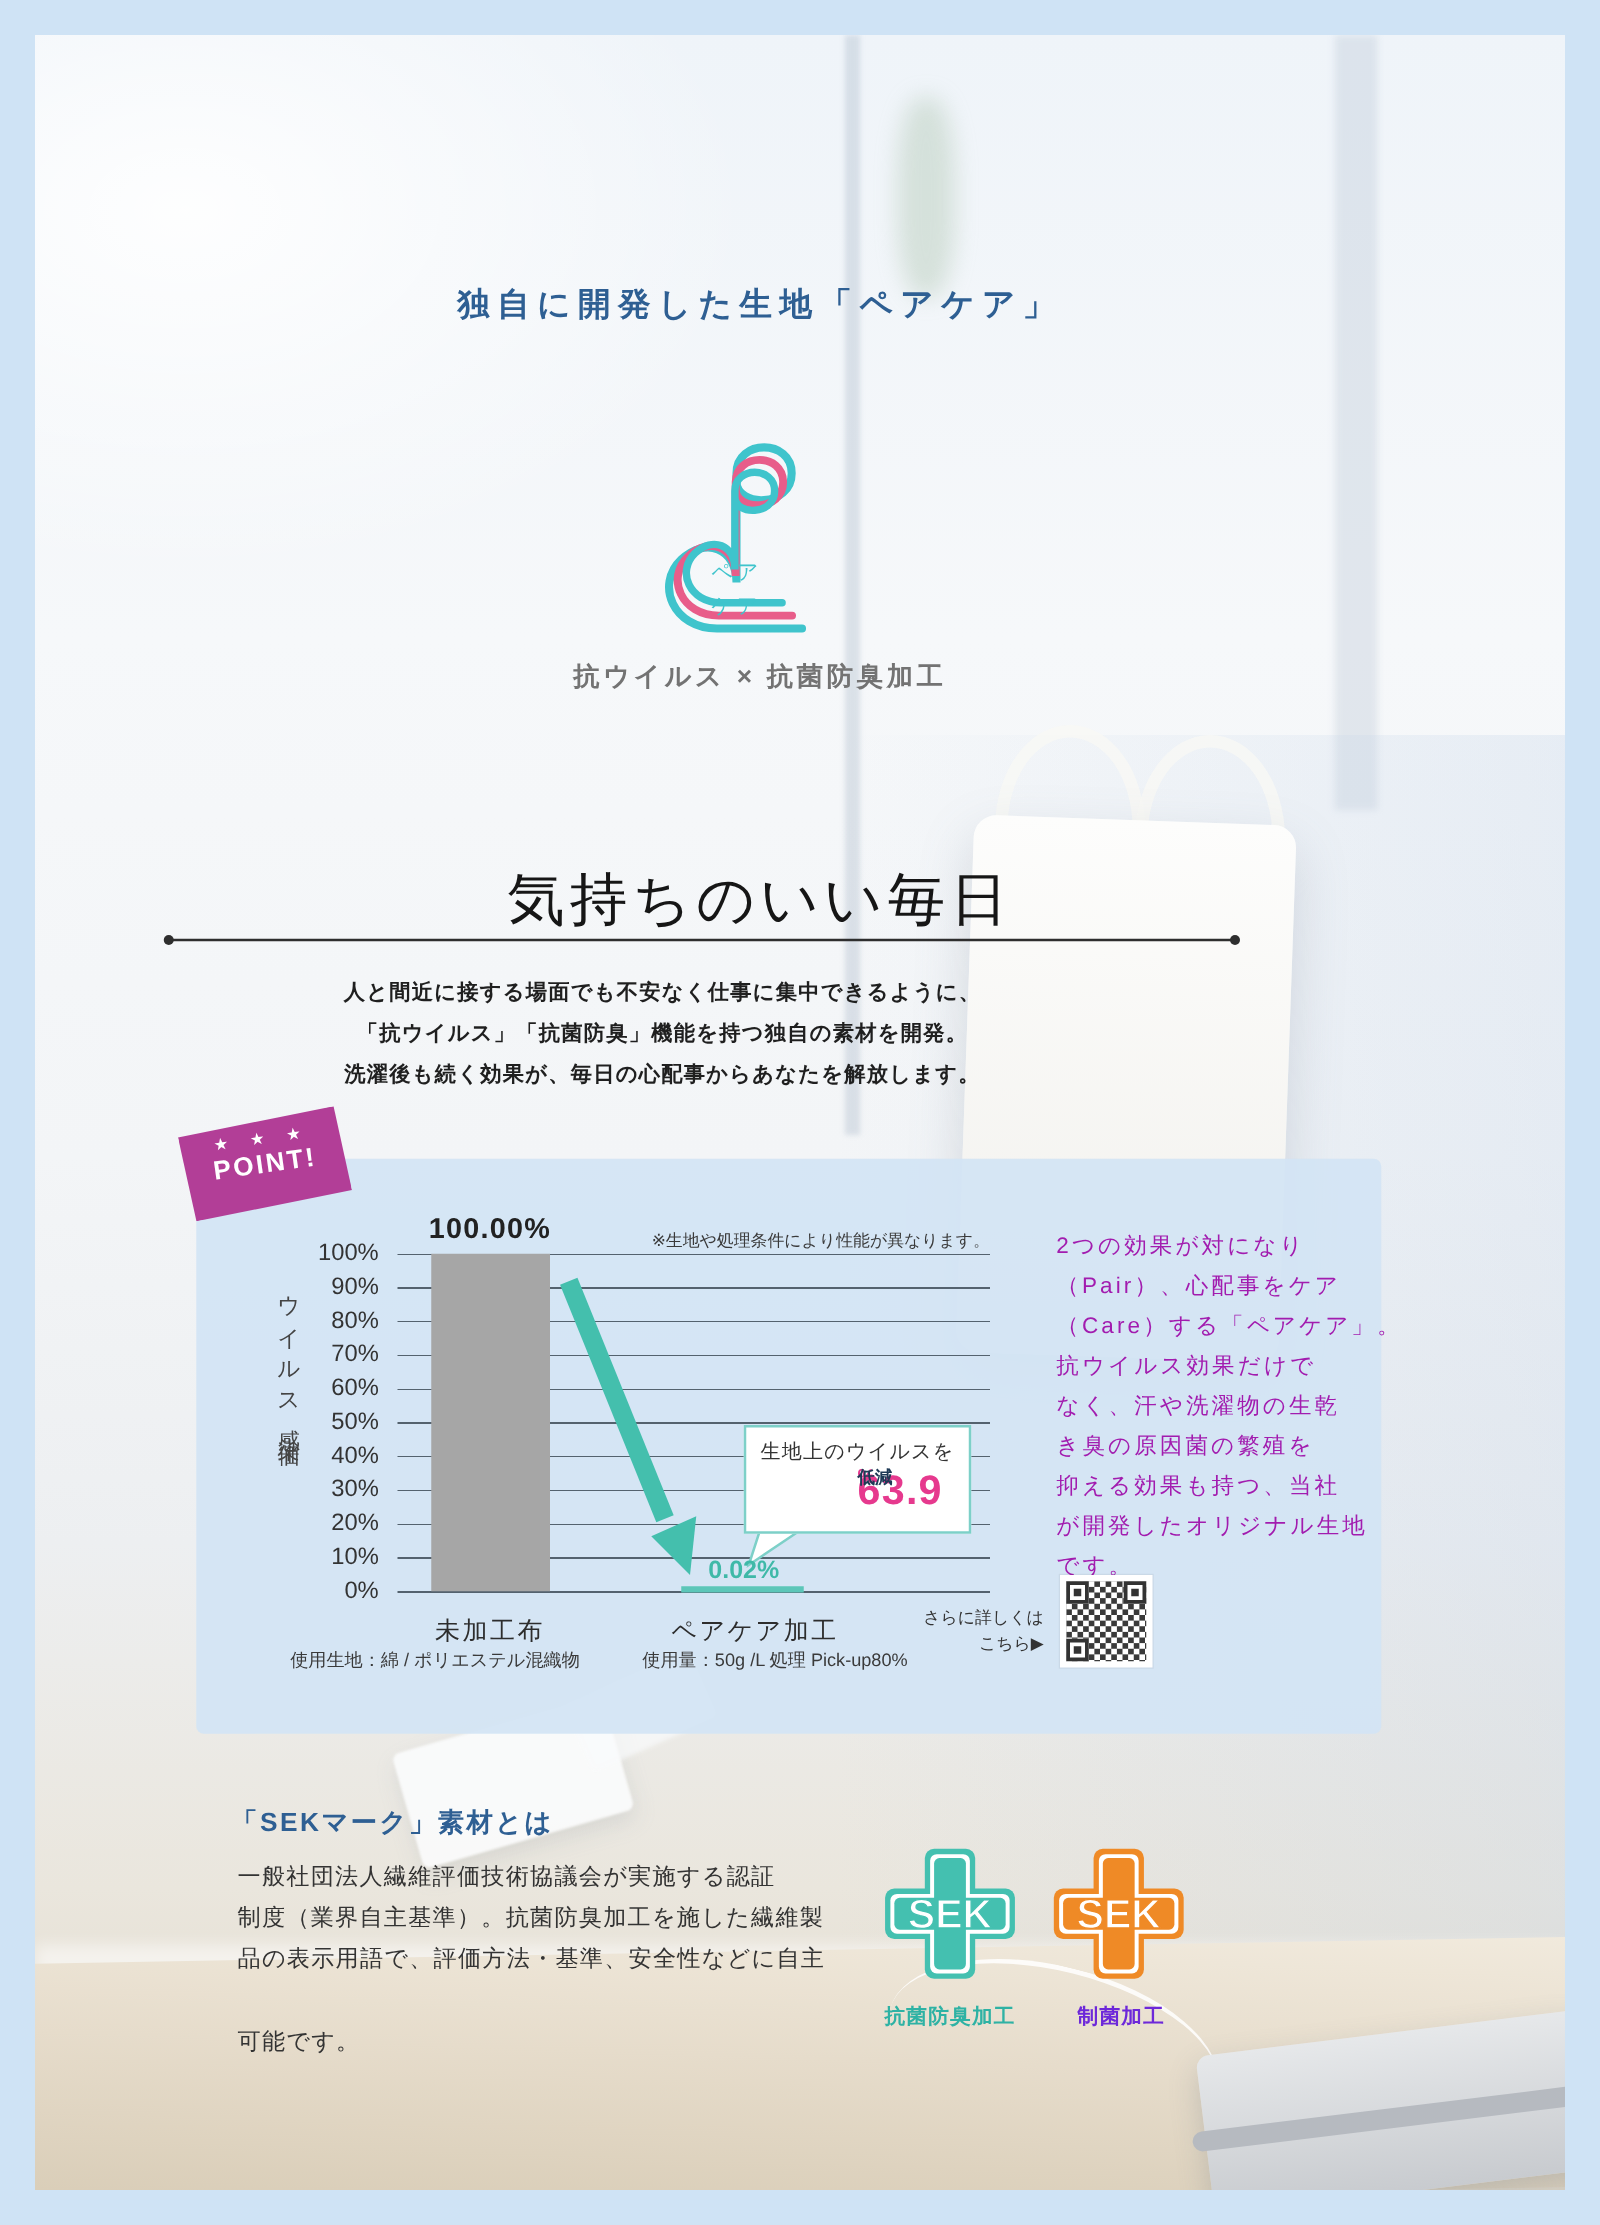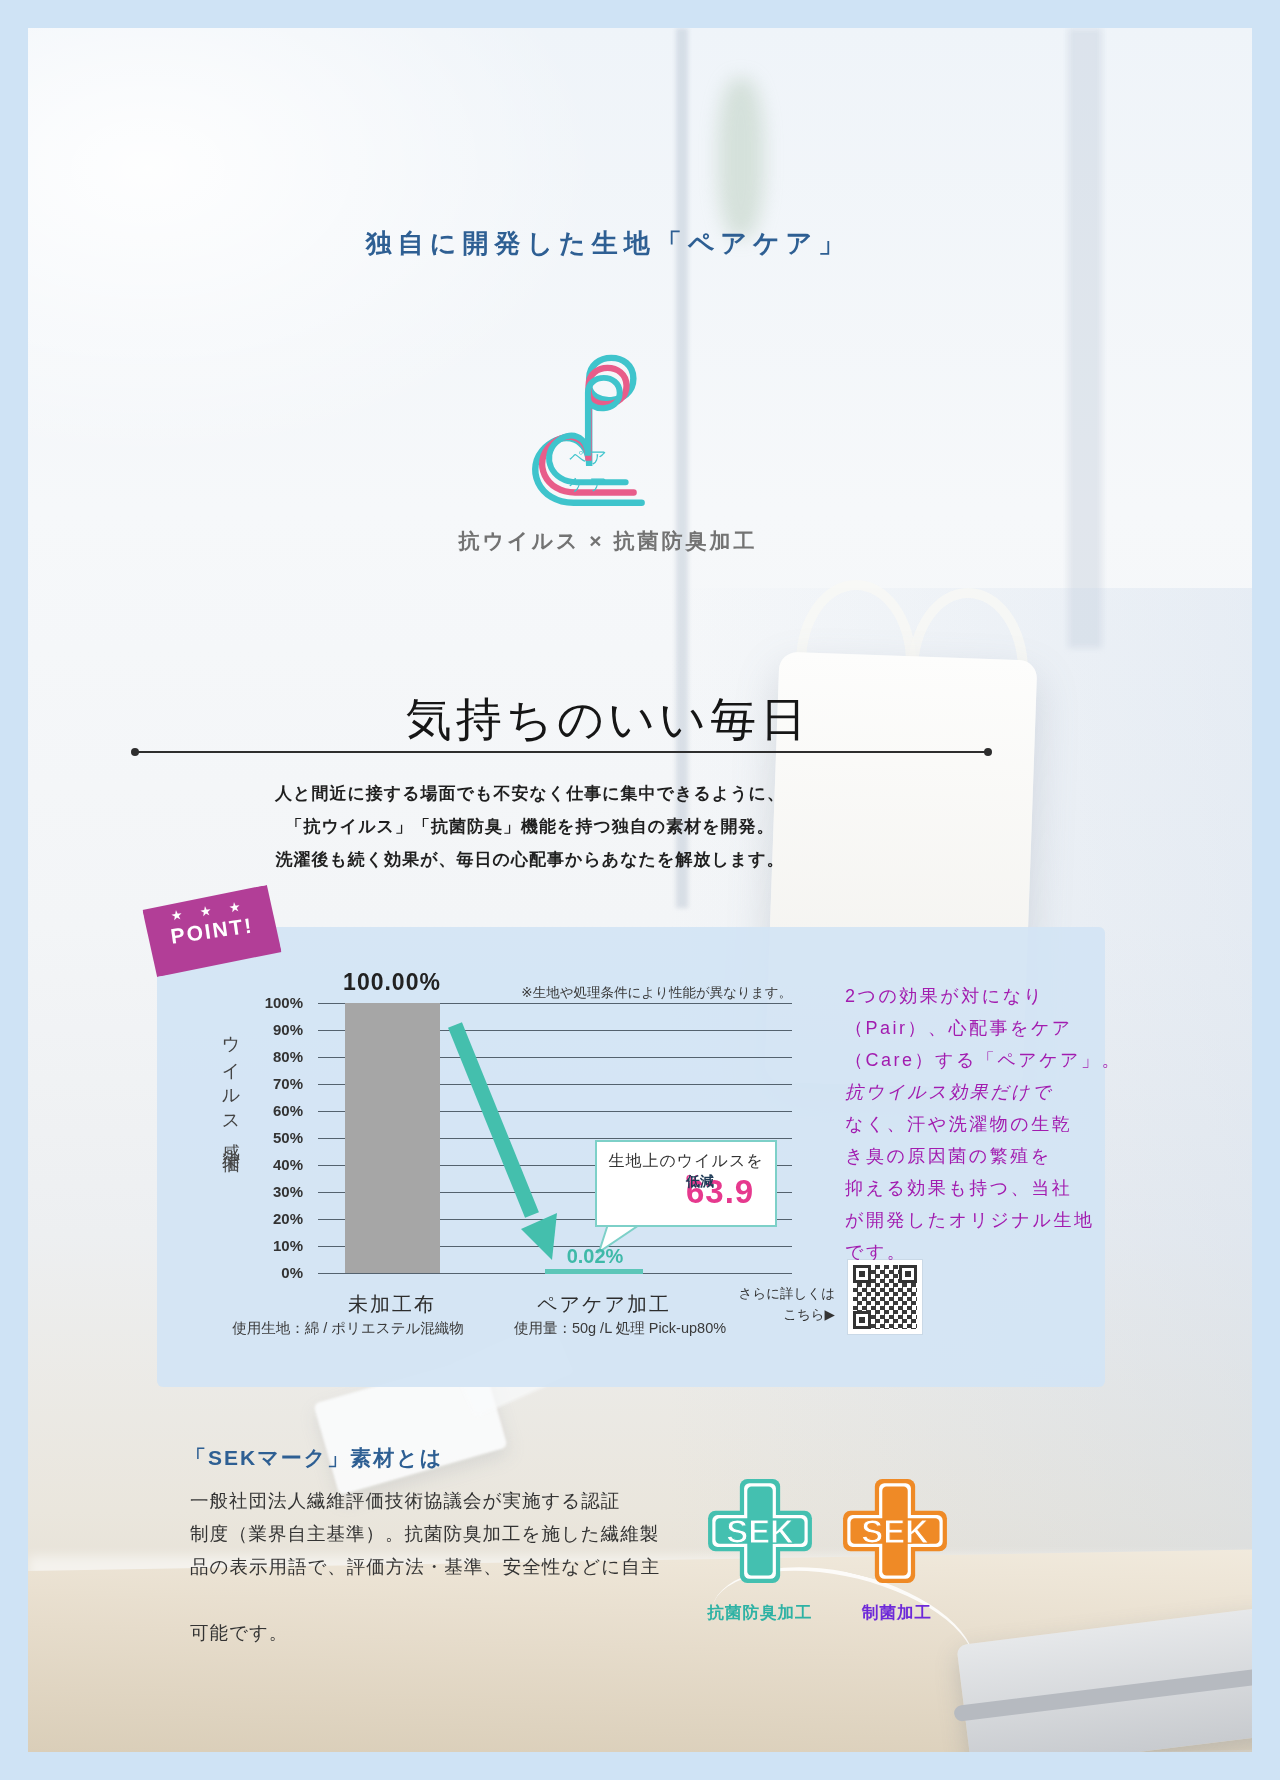--- a/index.html
+++ b/index.html
@@ -60,21 +60,21 @@
   .badge{left:146px;top:893px;width:132px;height:76px;background:#b23e97;transform:rotate(-8deg);
     z-index:5;text-align:center;color:#fff;clip-path:polygon(0% 10%,96% 0%,100% 90%,4% 100%);}
   .badge .stars{margin-top:10px;font-size:13px;letter-spacing:7px;}
   .badge .plabel{font-size:21px;font-weight:bold;letter-spacing:2px;margin-top:1px;}
   
   .panel{left:157px;top:927px;width:948px;height:460px;background:rgba(211,228,244,.93);border-radius:6px;}
   .panel *{position:absolute;}
   .grid{left:161px;top:76px;width:474px;height:272px;
     background-image:repeating-linear-gradient(180deg,#54626e 0,#54626e 1px,transparent 1px,transparent 27px);}
   .bar{left:188px;top:76px;width:95px;height:270px;background:#a6a6a6;}
-  .tick{left:60px;width:86px;text-align:right;font-size:15px;color:#333;height:22px;line-height:22px;font-weight:bold;}
+  .tick{left:60px;width:86px;text-align:right;font-size:19px;color:#333;height:22px;line-height:22px;}
   .ylab{left:62px;top:96px;height:232px;writing-mode:vertical-rl;font-size:18px;color:#444;letter-spacing:6px;}
   .bigval{left:140px;top:42px;width:190px;text-align:center;font-size:23px;font-weight:bold;color:#222;letter-spacing:1px;}
   .note{top:57px;right:313px;font-size:13.5px;color:#3a3a3a;}
   .xlab{top:364px;font-size:20px;color:#2d2d2d;letter-spacing:2px;text-align:center;}
   .xl1{left:160px;width:150px;}
   .xl2{left:360px;width:174px;}
   .fnote{top:392px;font-size:14.5px;color:#3a3a3a;text-align:center;}
   .fn1{left:50px;width:282px;}
   .fn2{left:330px;width:266px;}
   .resbar{left:388px;top:342px;width:98px;height:5px;background:#5cc6b8;}
@@ -201,21 +201,21 @@
     <div class="resbar"></div>
 
     <div class="xlab xl1">未加工布</div>
     <div class="xlab xl2">ペアケア加工</div>
     <div class="fnote fn1">使用生地：綿 / ポリエステル混織物</div>
     <div class="fnote fn2">使用量：50g /L 処理 Pick-up80%</div>
 
     <div class="rcol-line" style="top:57px;">2つの効果が対になり</div>
     <div class="rcol-line" style="top:89px;">（Pair）、心配事をケア</div>
     <div class="rcol-line" style="top:121px;">（Care）する「ペアケア」。</div>
-    <div class="rcol-line" style="top:153px;font-style:italic;">抗ウイルス効果だけで</div>
+    <div class="rcol-line" style="top:153px;">抗ウイルス効果だけで</div>
     <div class="rcol-line" style="top:185px;">なく、汗や洗濯物の生乾</div>
     <div class="rcol-line" style="top:217px;">き臭の原因菌の繁殖を</div>
     <div class="rcol-line" style="top:249px;">抑える効果も持つ、当社</div>
     <div class="rcol-line" style="top:281px;">が開発したオリジナル生地</div>
     <div class="rcol-line" style="top:313px;">です。</div>
 
     <div class="qr-note qn1">さらに詳しくは</div>
     <div class="qr-note qn2">こちら▶</div>
     <div class="qr">
       <div class="qr-inner">

